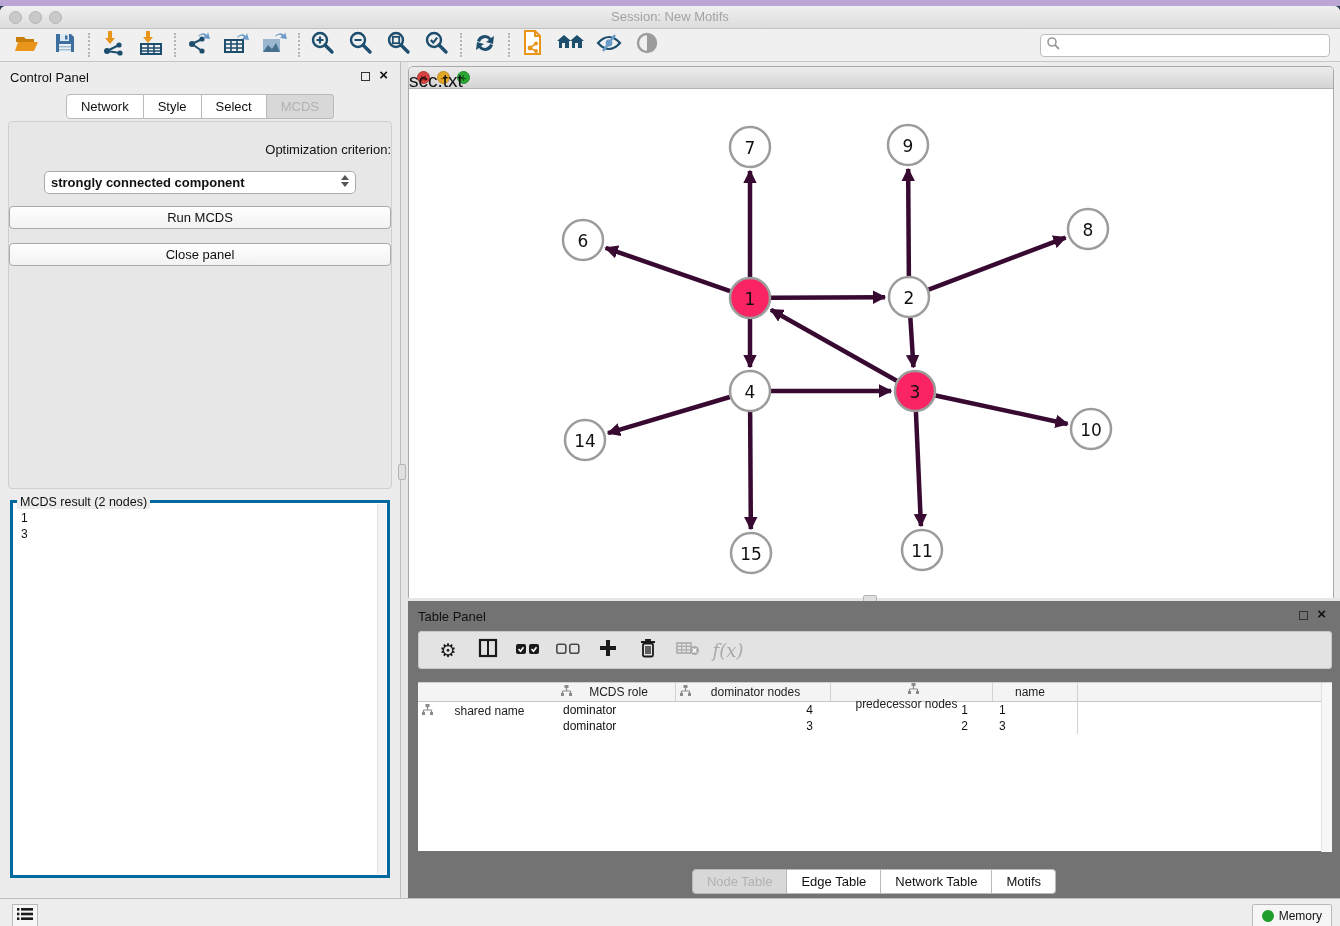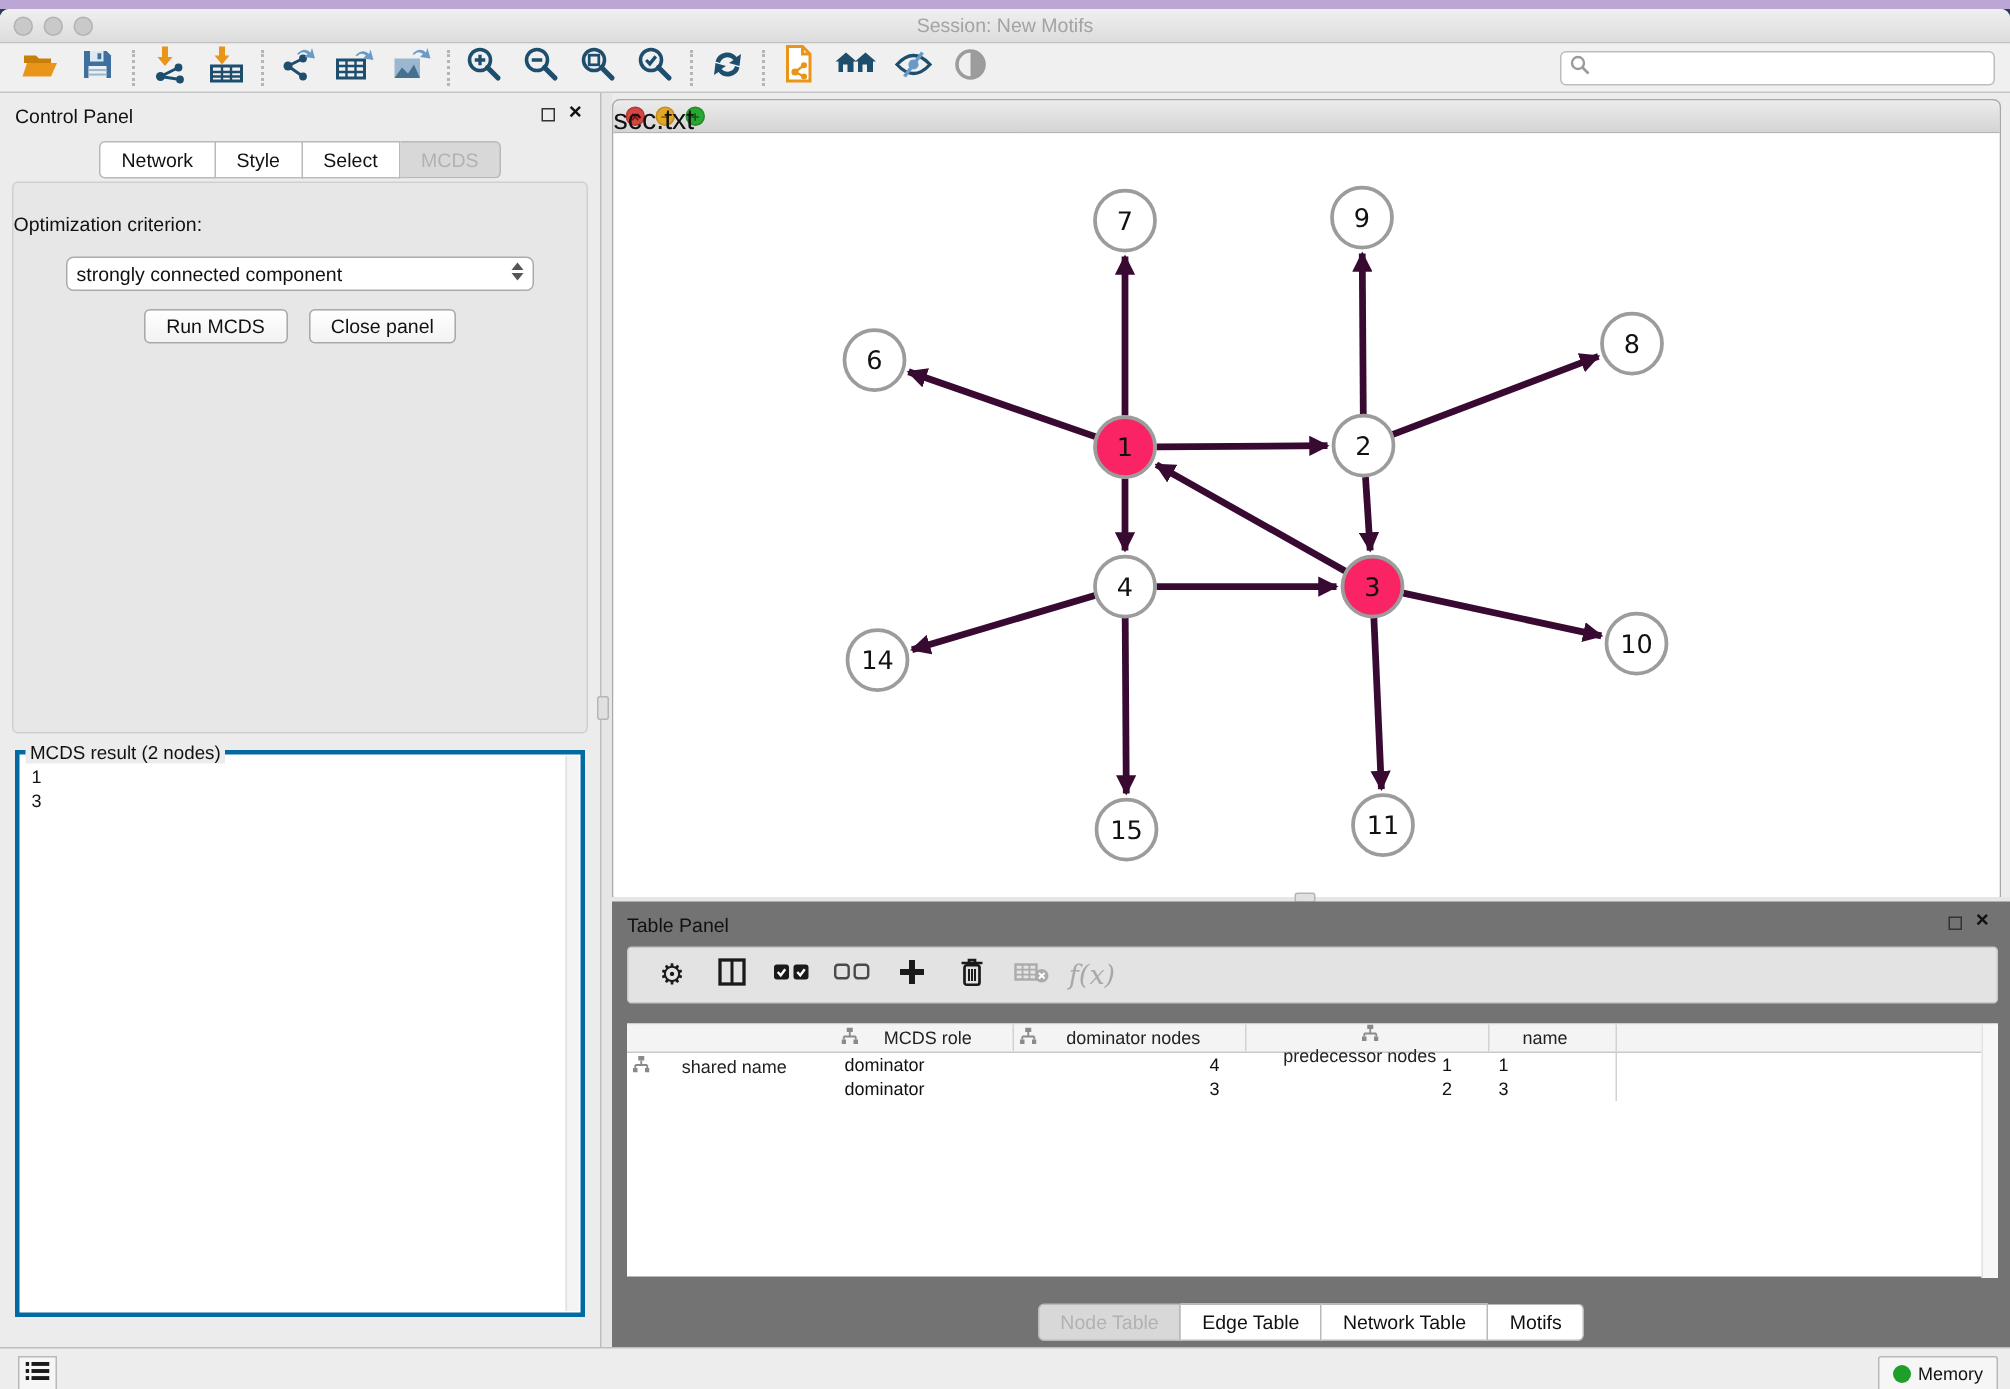--- a/index.html
+++ b/index.html
@@ -29,27 +29,27 @@
   .cp-float{ right:30px; } .cp-close{ right:12px; }
 
   .tab-row { position:absolute; width:100%; display:flex; justify-content:center; }
   .cp-tabs { top:32px; }
   .tab { font-size:13px; padding:4px 14px; background:#fff; border:1px solid #b9b9b9; border-left:none; color:#111;text-align:center; }
   .tab:first-child { border-left:1px solid #b9b9b9; border-radius:4px 0 0 4px; }
   .tab:last-child { border-radius:0 4px 4px 0; }
   .tab.sel { background:#d8d8d8; color:#b2b2b2; }
 
   .cp-inner { position:absolute; left:8px; top:59px; width:384px; height:368px; background:#e7e7e7; border:1px solid #cfcfcf; border-radius:4px; }
-  .opt-label { margin-top:20px; text-align:left; font-size:13px; color:#111; }
+  .opt-label { margin-top:20px; text-align:right; font-size:13px; color:#111; }
   .combo { margin:14px auto 0 auto; width:312px; height:23px; background:#fff; border:1px solid #ababab; border-radius:5px; display:flex; align-items:center; padding:0 6px; position:relative; }
-  .combo-text { font-size:13px; color:#111; }
+  .combo-text { font-size:13px; color:#111;font-weight:bold; }
   .spinner { position:absolute; right:6px; top:3px; display:flex; flex-direction:column; gap:2px; }
   .spin-up { width:0;height:0;border-left:4px solid transparent;border-right:4px solid transparent;border-bottom:5px solid #555; }
   .spin-dn { width:0;height:0;border-left:4px solid transparent;border-right:4px solid transparent;border-top:5px solid #555; }
-  .btn-row { margin-top:12px; display:flex; justify-content:center; gap:14px; }
+  .btn-row { margin-top:12px; display:flex; justify-content:center; gap:14px;flex-direction:column; }
   .mac-btn { font-size:13px; color:#111; background:linear-gradient(#ffffff,#f2f2f2); border:1px solid #a9a9a9; border-radius:4px; padding:3px 14px; }
 
   .groupbox { position:absolute; left:10px; top:438px; width:380px; height:378px; background:#fff; border:3px solid #0369a1; }
   .groupbox-legend { position:absolute; left:4px; top:-8px; background:#ececec; padding:0 3px; font-size:12.5px; color:#111; }
   .groupbox-body { position:absolute; left:0; top:1px; right:10px; bottom:0; font-size:12px; color:#111; padding:6px 0 0 8px; line-height:16px; white-space:pre-line; }
   .groupbox-scroll { position:absolute; right:1px; top:1px; width:9px; bottom:1px; background:#f4f4f4; border-left:1px solid #e0e0e0; }
 
   
   .v-divider { position:absolute; left:400px; top:56px; width:8px; height:836px; background:#e6e6e6; border-left:1px solid #bdbdbd; }
   .v-handle { position:absolute; left:-3px; top:402px; width:8px; height:16px; background:#e0e0e0; border:1px solid #b5b5b5; border-radius:2px; }

